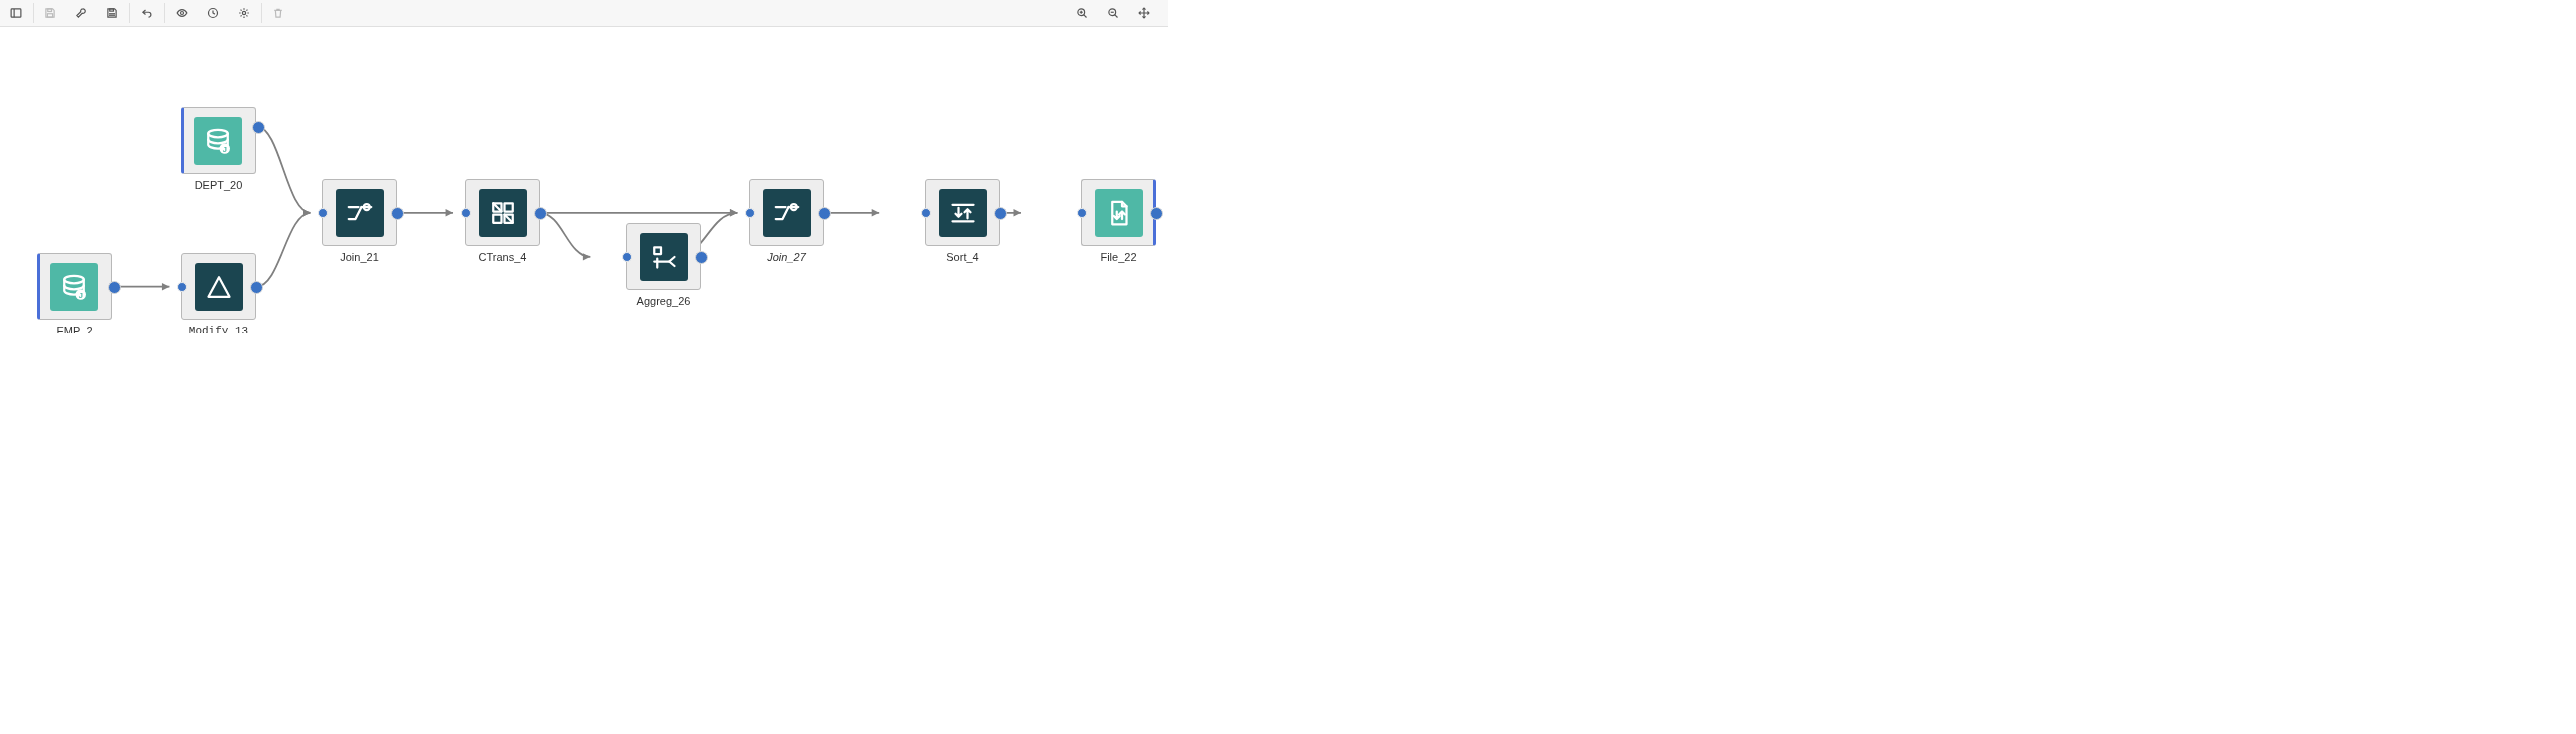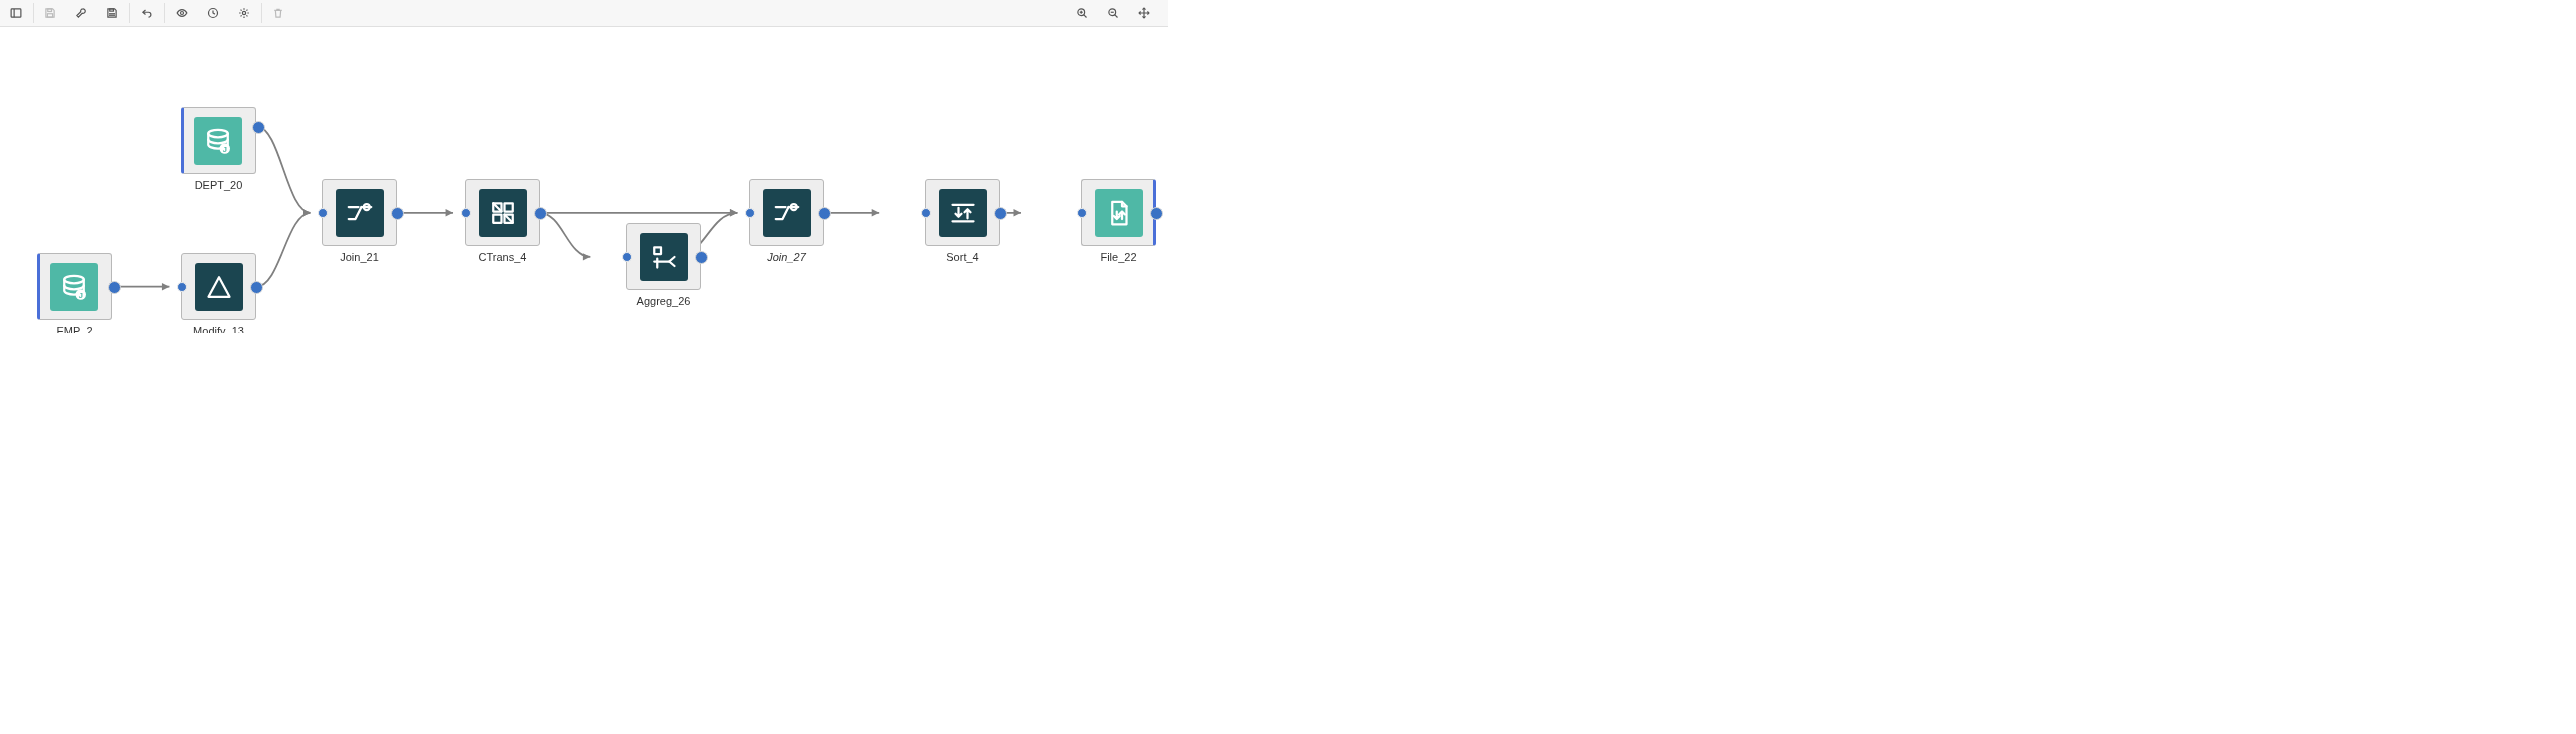--- a/index.html
+++ b/index.html
@@ -274,21 +274,21 @@
               <path d="M7 10 v15 a13 5 0 0 0 26 0 V10" stroke="#ffffff" stroke-width="3" fill="none" stroke-linecap="round" stroke-linejoin="round"></path>
               <path d="M7 18 a13 5 0 0 0 26 0" stroke="#ffffff" stroke-width="3" fill="none" stroke-linecap="round" stroke-linejoin="round"></path>
               <circle cx="29" cy="30" r="7" fill="#ffffff"></circle>
               <text x="29" y="34" text-anchor="middle" font-size="10" font-weight="bold" fill="#4fb8a6" font-family="Arial">J</text>
             </svg>
           </div>
           <div class="port big" style="left: 68px; top: 12.7px;"></div>
         </div>
         <div class="label">DEPT_20</div>
       </div>
-      <div class="node" style="left: 181px; top: 226px;">
+      <div class="node" style="left: 181px; top: 226px; font-family: Liberation Mono, monospace;">
         <div class="box">
           <div class="inner dark">
             <svg viewBox="0 0 40 40">
               <path d="M20 7 L34 33 H6 Z" stroke="#ffffff" stroke-width="3" fill="none" stroke-linecap="round" stroke-linejoin="round"></path>
             </svg>
           </div>
           <div class="port" style="left: -5.2px; top: 28px;"></div>
           <div class="port big" style="left: 68px; top: 27px;"></div>
         </div>
         <div class="label">Modify_13</div>

